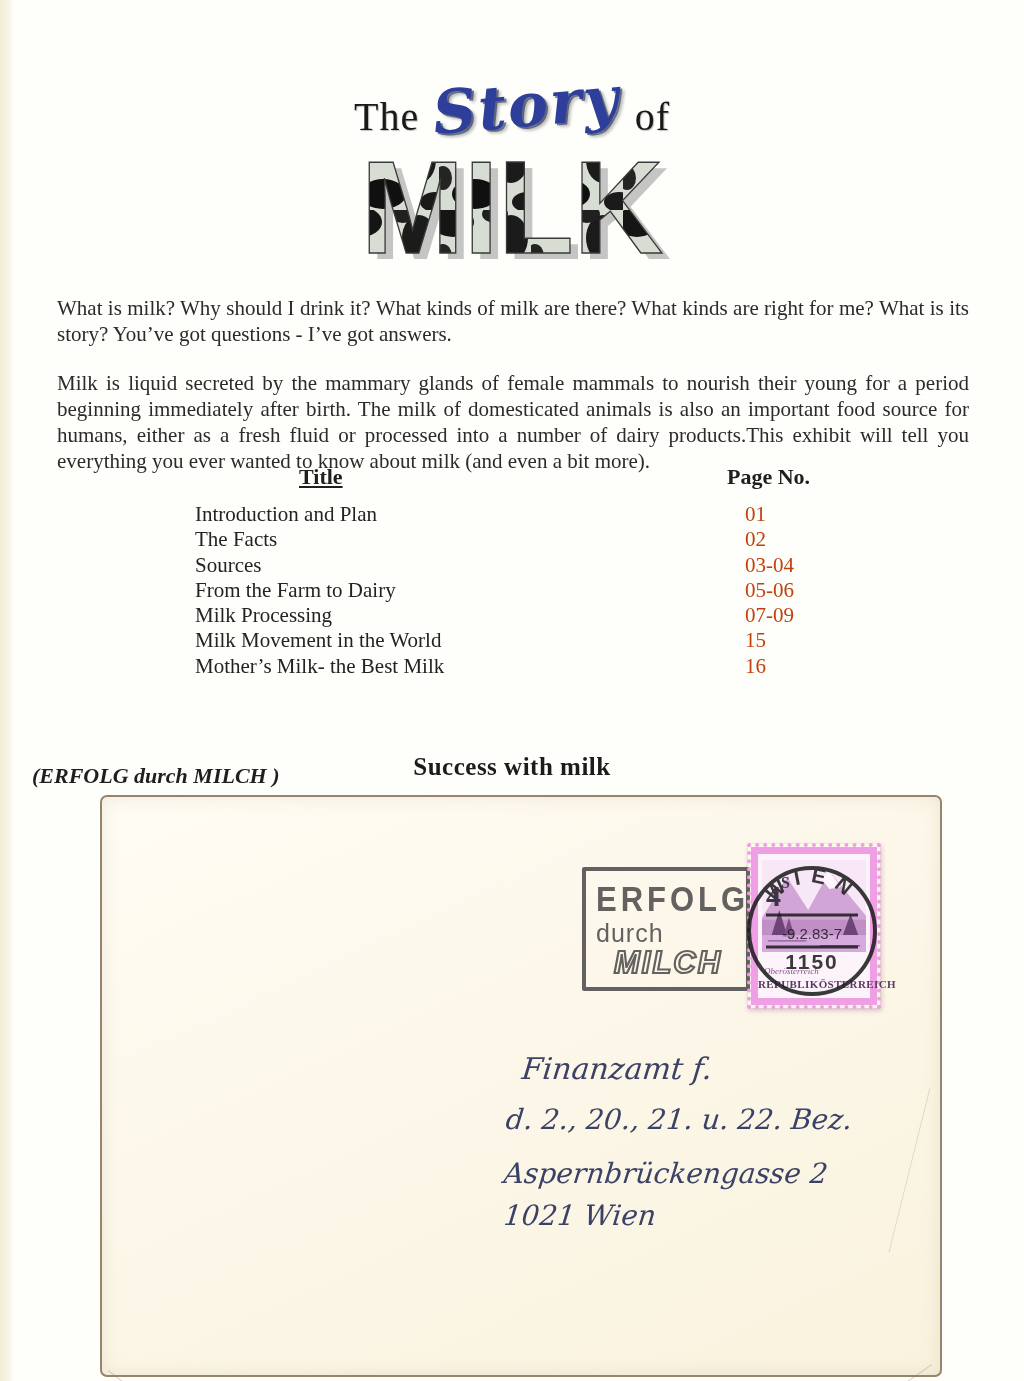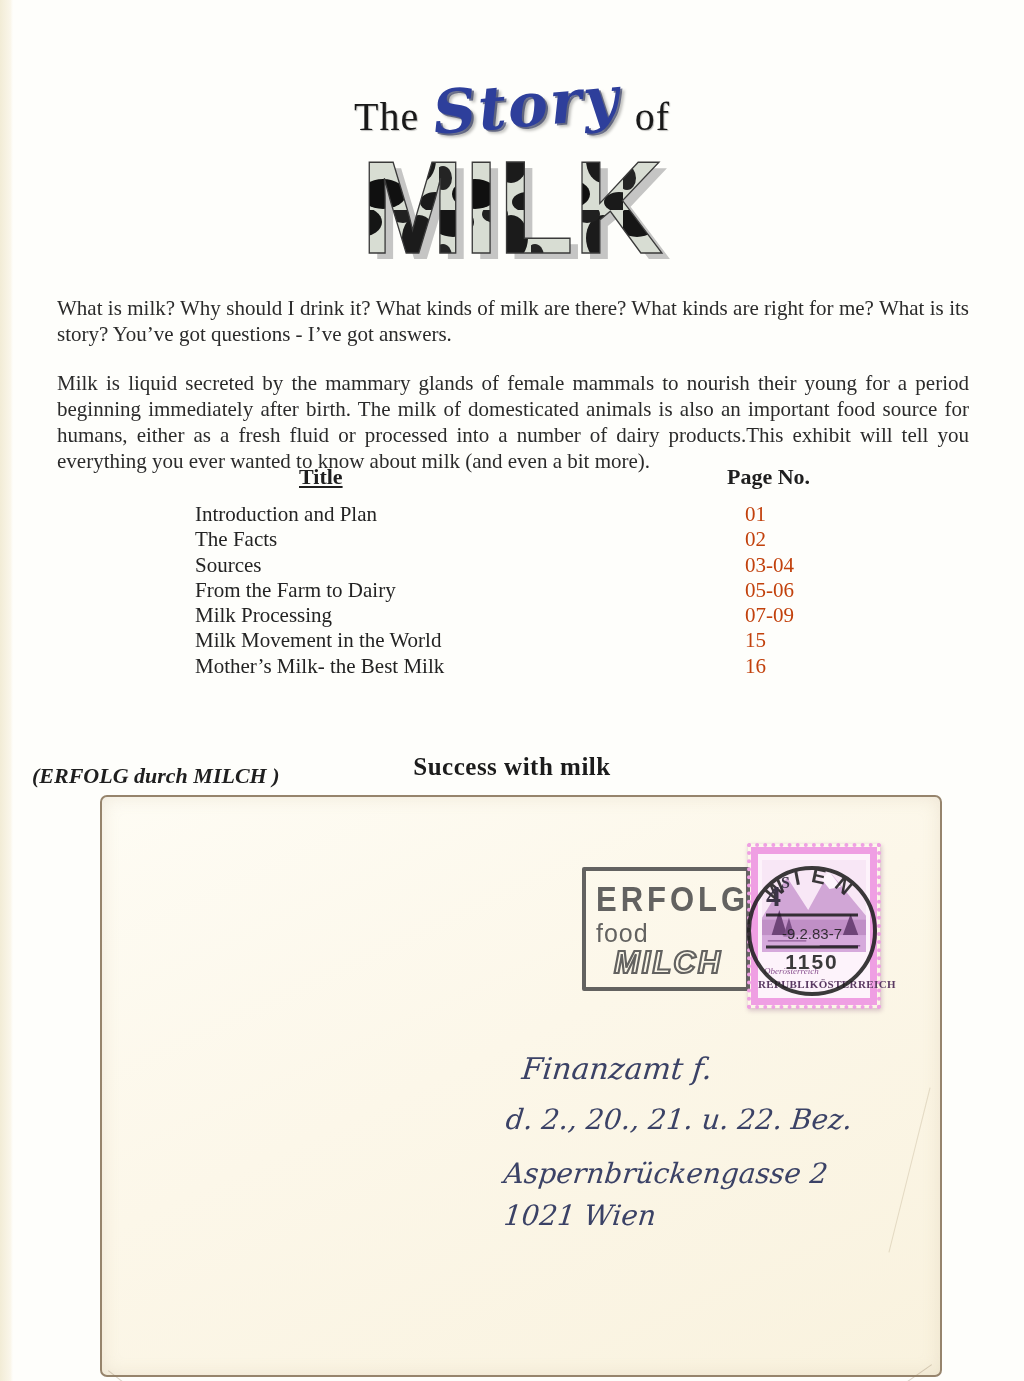--- a/index.html
+++ b/index.html
@@ -171,21 +171,21 @@
   <div class="success">Success with milk</div>
   <div class="erfolg-sub">(ERFOLG durch MILCH )</div>
 
   <div class="envelope">
     <div class="crease bl"></div>
     <div class="crease br"></div>
     <div class="crease r"></div>
 
     <div class="cancel-box">
       <div class="cancel-erfolg">ERFOLG</div>
-      <div class="cancel-durch">food</div>
+      <div class="cancel-durch">durch</div>
       <div class="cancel-milch">MILCH</div>
     </div>
 
     <div class="stamp">
       <div class="stamp-inner">
         <div class="stamp-denom"><span>4</span><sup>S</sup></div>
         <svg class="stamp-scene" viewBox="0 0 108 96" preserveAspectRatio="none">
           <rect width="108" height="96" fill="#f8e7f6"></rect>
           <polygon points="0,60 26,18 48,52 70,12 108,58 108,96 0,96" fill="#c490cb" opacity="0.75"></polygon>
           <polygon points="62,20 70,12 82,28 70,30" fill="#fdf4fc"></polygon>

